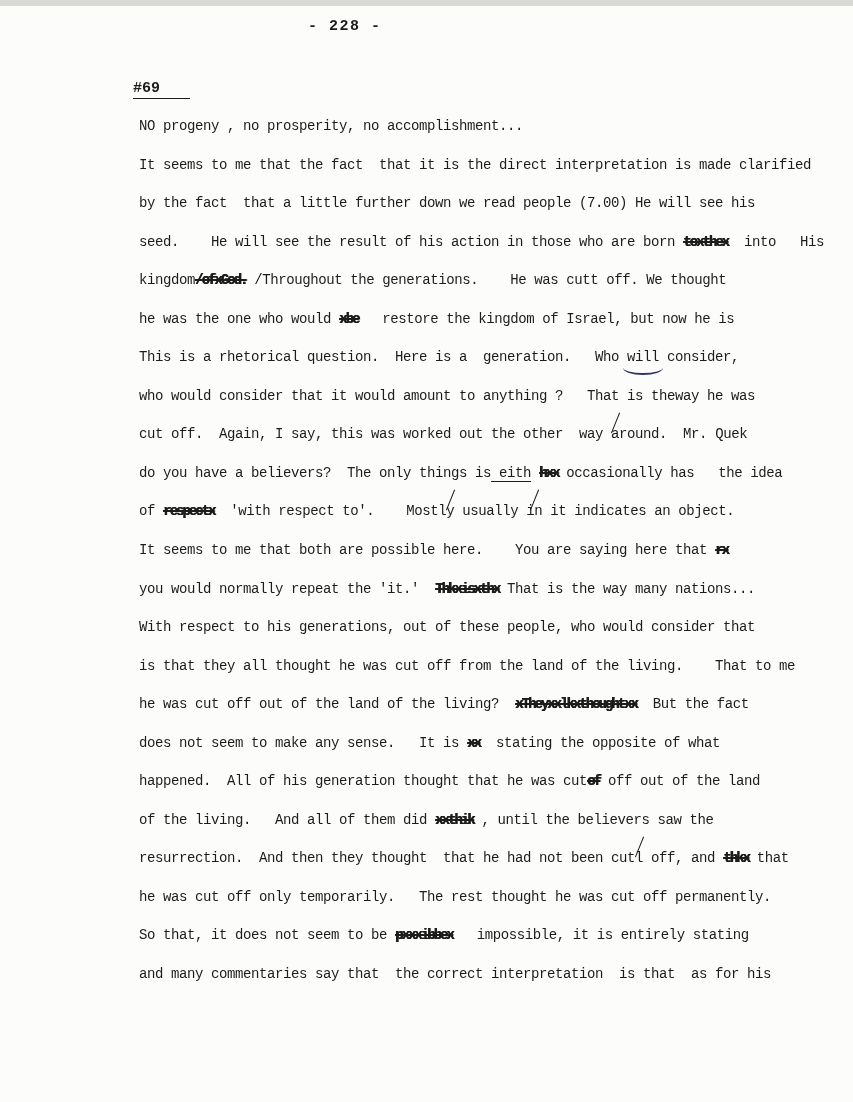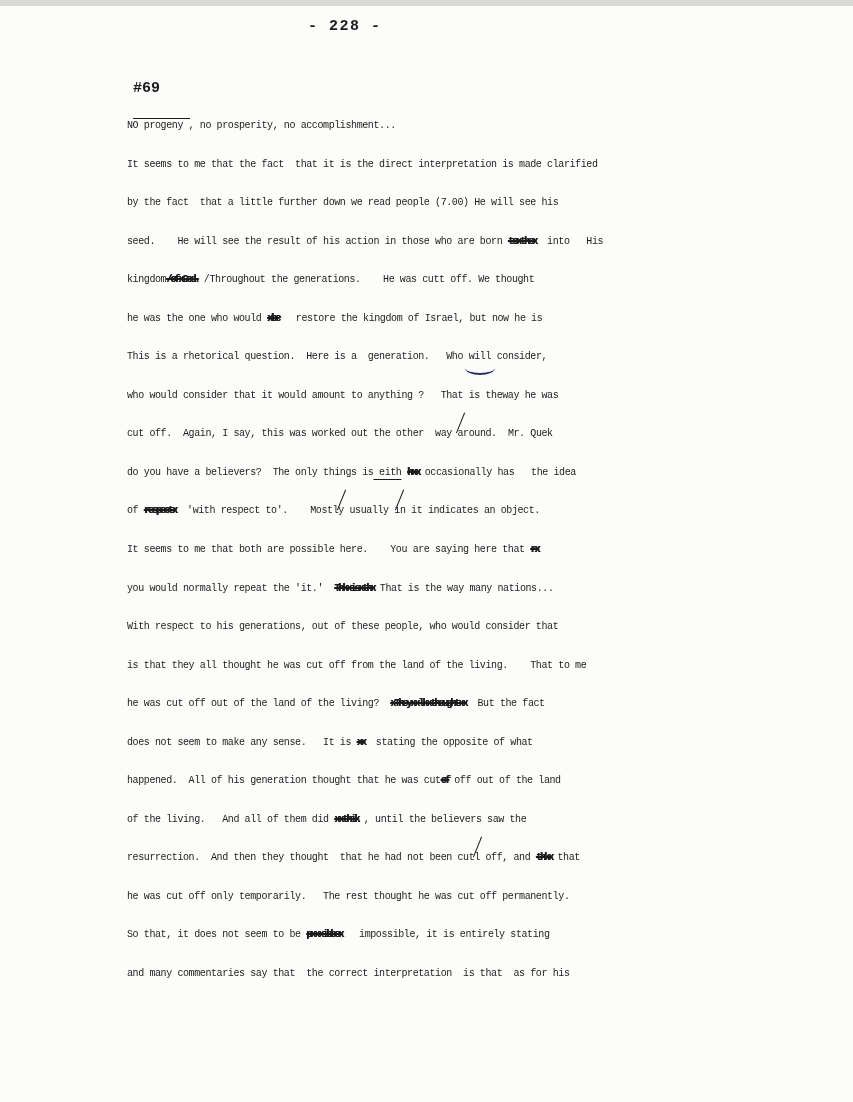--- a/index.html
+++ b/index.html
@@ -13,25 +13,25 @@
     overflow:hidden;
   }
   .pageno {
     position:absolute; top:12px; left:308px;
     font-size:15px; letter-spacing:1.5px; font-weight:600;
   }
   .heading {
     position:absolute; top:74px; left:133px;
     font-size:15px; font-weight:600;
     display:inline-block; width:57px;
-    border-bottom:1.6px solid #1c1c1c; padding-bottom:21px;
+    border-bottom:1.6px solid #1c1c1c; padding-bottom:1px;
   }
   .lines {
-    position:absolute; top:101px; left:127px; width:690px;
-    font-size:10px; letter-spacing:-0.4px;
+    position:absolute; top:101px; left:139px; width:690px;
+    font-size:14px; letter-spacing:-0.4px;
   }
   .line { height:38.55px; line-height:38.55px; white-space:pre; }
   
   .ov {
     font-weight:700; letter-spacing:-2px;
     text-decoration:line-through; text-decoration-thickness:1.6px;
     text-shadow:0.6px 0 0 currentColor;
     text-align:right;
   }
   

